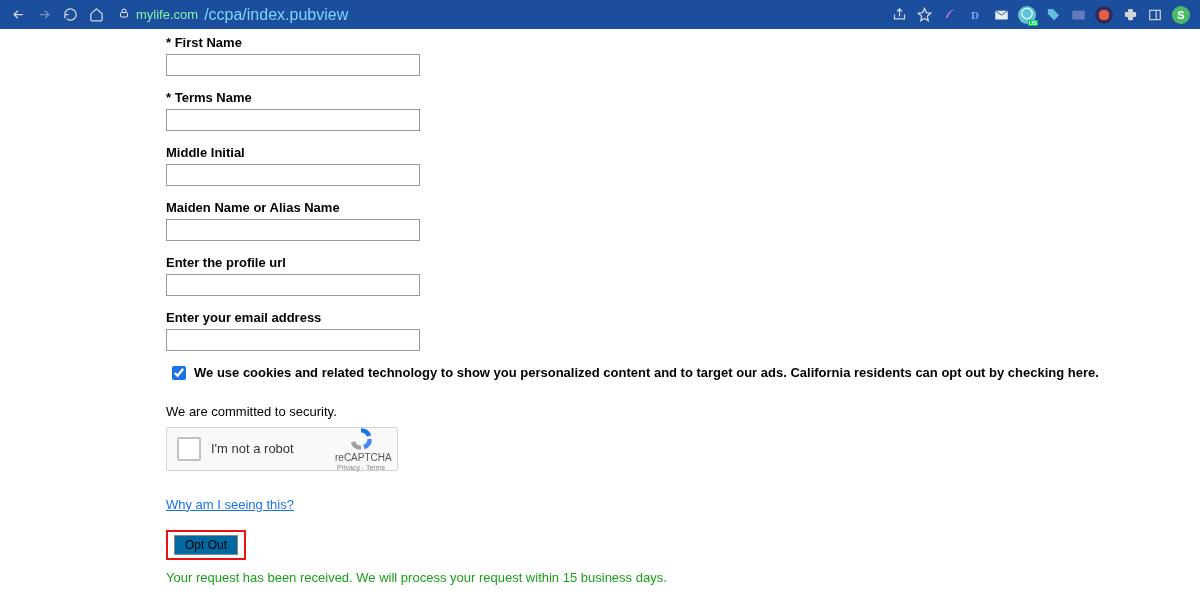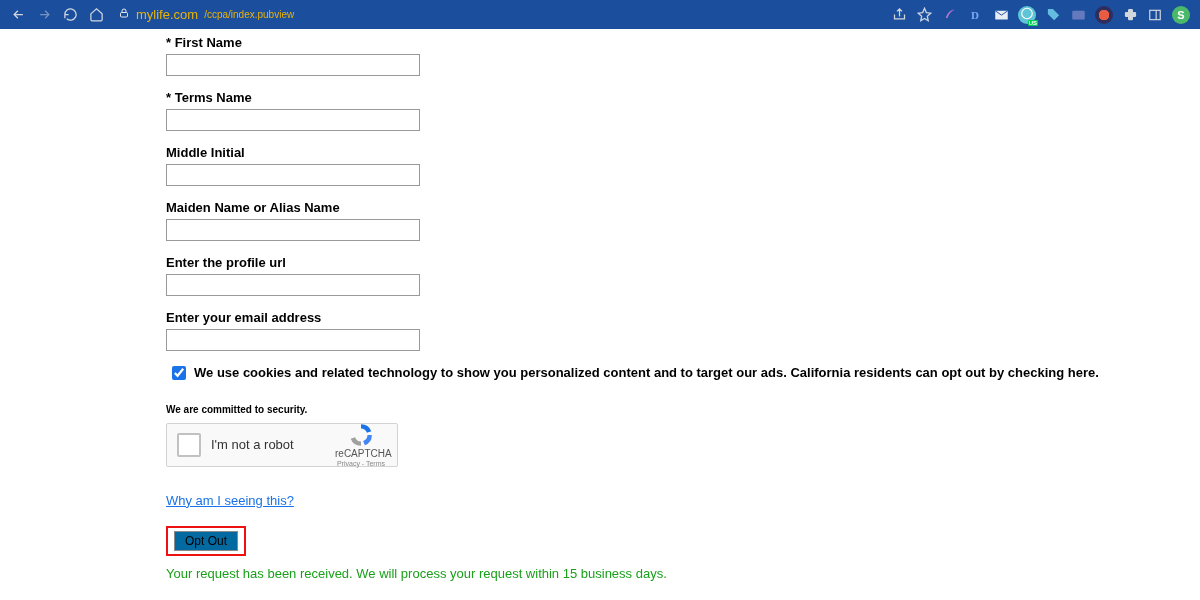--- a/index.html
+++ b/index.html
@@ -25,22 +25,22 @@
     .nav-icons .icn, .right-icons .icn {
       width:16px; height:16px; display:flex; align-items:center; justify-content:center;
       opacity:.9;
     }
     .nav-icons .icn svg { stroke:#e6e6e6; }
     .addr-wrap {
       flex:1; display:flex; align-items:center; gap:6px; padding-left:6px;
       height:100%;
     }
     .lock svg { stroke:#e6e6e6; }
-    .addr-host { color:#eab308; font-size:13px; }
-    .addr-path { color:#eab308; font-size:10px; }
+    .addr-host { color:#86efac; font-size:13px; }
+    .addr-path { color:#7dd3fc; font-size:16px; }
     .right-icons { display:flex; align-items:center; gap:9px; padding-right:4px; }
     .right-icons .pill {
       width:18px; height:18px; border-radius:50%;
       display:flex; align-items:center; justify-content:center;
       font-size:11px; font-weight:bold;
     }
     .right-icons svg { display:block; }
 
     
     .page { padding-left: 166px; padding-top:6px; color:#000; }
@@ -48,21 +48,21 @@
     .lbl { font-size:13px; font-weight:bold; color:#000; margin-bottom:4px; display:block;}
     .txt {
       width:254px; height:22px; border:1px solid #999; padding:0 4px;
       font-size:11px; color:#666; background:#fff;
     }
     .cookie-row { display:flex; align-items:flex-start; gap:8px; margin-top:6px; margin-bottom:22px;}
     .cookie-row input[type=checkbox]{
       width:14px; height:14px; accent-color:#1a73e8; margin-top:1px; margin-left:6px;
     }
     .cookie-text { font-weight:bold; font-size:13px; line-height:1.3; padding-right:40px;}
-    .sec-title { font-weight:bold; font-size:10px; margin-bottom:8px;}
+    .sec-title { font-weight:normal; font-size:13px; margin-bottom:8px;}
     .recaptcha {
       width:232px; height:44px; border:1px solid #d3d3d3; background:#f9f9f9;
       display:flex; align-items:center; padding:0 10px; gap:10px;
       border-radius:2px;
     }
     .recaptcha .box {
       width:24px; height:24px; border:2px solid #c1c1c1; border-radius:2px; background:#fff;
     }
     .recaptcha .rc-label { font-size:13px; color:#333; flex:1;}
     .recaptcha .rc-brand { width:52px; text-align:center; }

